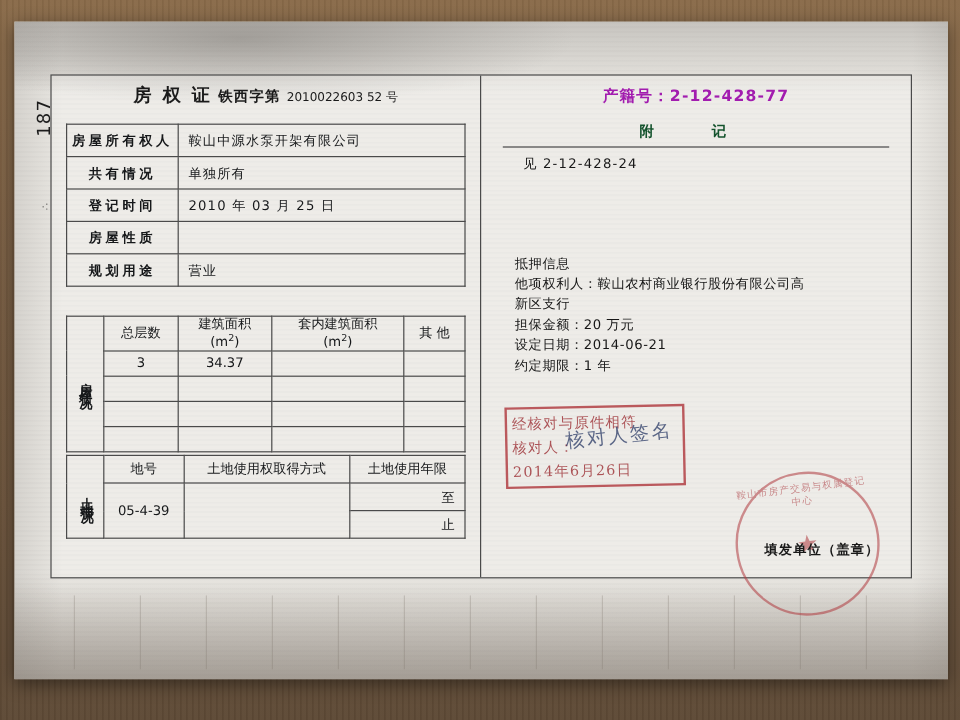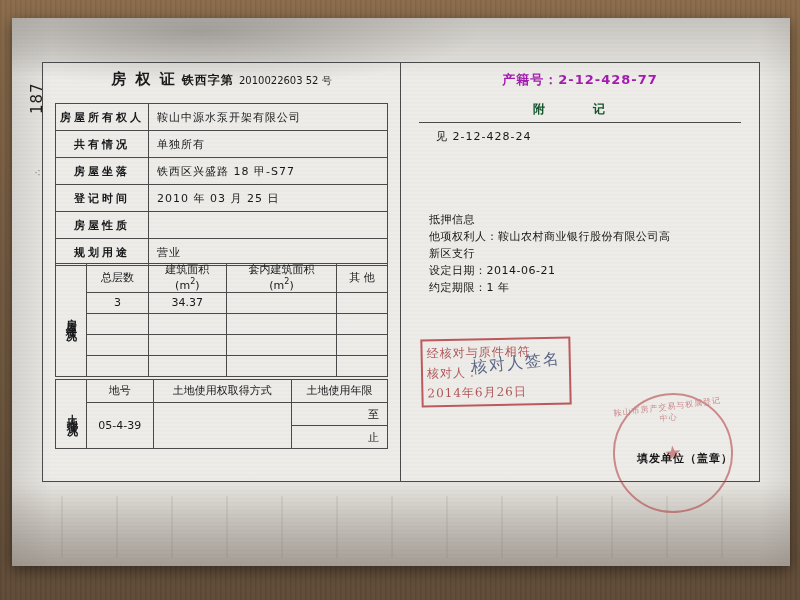--- a/index.html
+++ b/index.html
@@ -346,24 +346,20 @@
             <tbody>
                 <tr>
               <td class="lbl">房屋所有权人</td>
               <td class="val">鞍山中源水泵开架有限公司</td>
             </tr>
             <tr>
               <td class="lbl">共有情况</td>
               <td class="val">单独所有</td>
             </tr>
             <tr>
-              <td class="lbl">房屋坐落</td>
-              <td class="val">铁西区兴盛路 18 甲-S77</td>
-            </tr>
-            <tr>
               <td class="lbl">登记时间</td>
               <td class="val">2010 年 03 月 25 日</td>
             </tr>
             <tr>
               <td class="lbl">房屋性质</td>
               <td class="val"></td>
             </tr>
             <tr>
               <td class="lbl">规划用途</td>
               <td class="val">营业</td>
@@ -442,20 +438,21 @@
             <span>产籍号：</span><span>2-12-428-77</span>
           </div>
 
           <div id="appendix-head">附 记</div>
           <div id="appendix-ref">见 2-12-428-24</div>
 
           <div id="mortgage">
             <div>抵押信息</div>
             <div>他项权利人：鞍山农村商业银行股份有限公司高</div>
             <div>新区支行</div>
+            <div>担保金额：20 万元</div>
             <div>设定日期：2014-06-21</div>
             <div>约定期限：1 年</div>
           </div>
 
           <div id="square-stamp">
             <div>经核对与原件相符</div>
             <div>核对人：</div>
             <div>2014年6月26日</div>
           </div>
 

